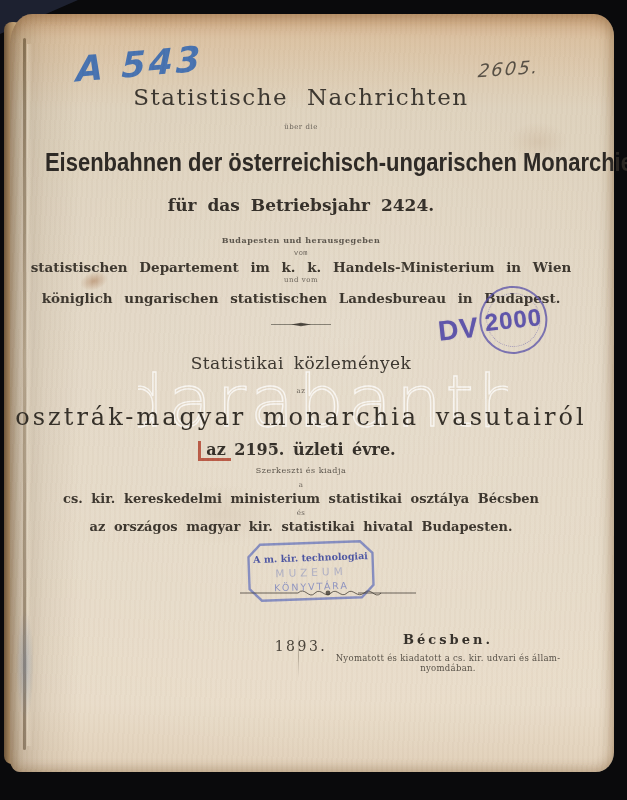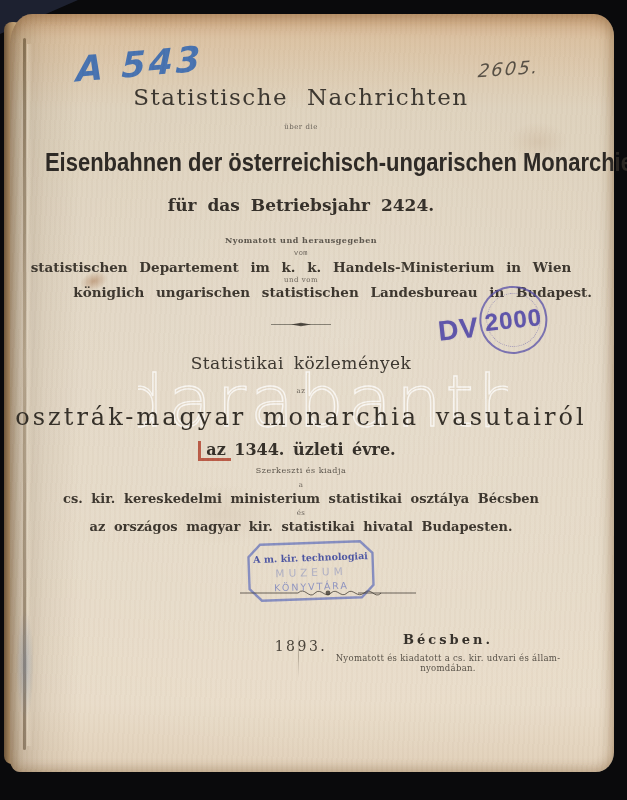--- a/index.html
+++ b/index.html
@@ -98,25 +98,25 @@
     <div class="stain s3"></div>
     <div class="stain s4"></div>
 
     <div class="abs hand-blue" style="left:66px;top:30px;">A 543</div>
     <div class="abs hand-dark" style="left:468px;top:44px;">2605.</div>
 
     <div class="cstack t-series-de" style="top:70px;">Statistische Nachrichten</div>
     <div class="cstack t-micro" style="top:109px;">über die</div>
     <div class="cstack t-main-de" style="top:134px;">Eisenbahnen der österreichisch-ungarischen Monarchie</div>
     <div class="cstack t-year-de" style="top:181px;">für das Betriebsjahr 2424.</div>
-    <div class="cstack t-tiny" style="top:221px;font-weight:bold;">Nyomatott und herausgegeben</div>
+    <div class="cstack t-tiny" style="top:221px;font-weight:bold;">Budapesten und herausgegeben</div>
     <div class="cstack t-micro" style="top:235px;font-family:Liberation Mono, monospace;">vom</div>
     <div class="cstack t-pub" style="top:245px;">statistischen Departement im k. k. Handels-Ministerium in Wien</div>
     <div class="cstack t-micro" style="top:262px;">und vom</div>
-    <div class="cstack t-pub" style="top:270px;text-align:right;">königlich ungarischen statistischen Landesbureau in Budapest.</div>
+    <div class="cstack t-pub" style="top:276px;">königlich ungarischen statistischen Landesbureau in Budapest.</div>
 
     <div class="div1">
       <svg width="60" height="5">
         <line x1="0" y1="2.5" x2="60" y2="2.5" stroke="rgba(58,53,46,.7)" stroke-width="0.8"></line>
         <polygon points="20,2.5 30,0.8 40,2.5 30,4.2" fill="rgba(58,53,46,.85)"></polygon>
       </svg>
     </div>
 
     <div class="dv-stamp">
       <span class="dv-prefix">DV</span>
@@ -128,21 +128,21 @@
     <svg class="watermark-svg" width="370" height="86">
       <text x="185" y="66" text-anchor="middle" font-family="DejaVu Sans, sans-serif" font-size="72" font-weight="200" letter-spacing="4" fill="none" stroke="rgba(255,255,255,.75)" stroke-width="1.4">darabanth</text>
     </svg>
 
     <div class="cstack t-series-hu" style="top:339px;">Statistikai közlemények</div>
     <div class="cstack t-micro" style="top:373px;">az</div>
     <div class="cstack t-main-hu" style="top:389px;">osztrák-magyar monarchia vasutairól</div>
     <div class="cstack" style="top:426px;">
       <span class="t-year-hu">
         <span class="red-mark"></span>
-        <span>az 1344. üzleti évre.</span>
+        <span>az 2195. üzleti évre.</span>
       </span>
     </div>
     <div class="cstack t-tiny" style="top:452px;">Szerkeszti és kiadja</div>
     <div class="cstack t-micro" style="top:467px;">a</div>
     <div class="cstack t-pub-hu" style="top:477px;">cs. kir. kereskedelmi ministerium statistikai osztálya Bécsben</div>
     <div class="cstack t-micro" style="top:495px;">és</div>
     <div class="cstack t-pub-hu" style="top:505px;">az országos magyar kir. statistikai hivatal Budapesten.</div>
 
     <svg class="lib-stamp-svg" width="130" height="62">
       <polygon points="15,3 115,3 127,15 127,47 115,59 15,59 3,47 3,15" fill="none" stroke="rgba(109,121,189,.8)" stroke-width="2.4"></polygon>

